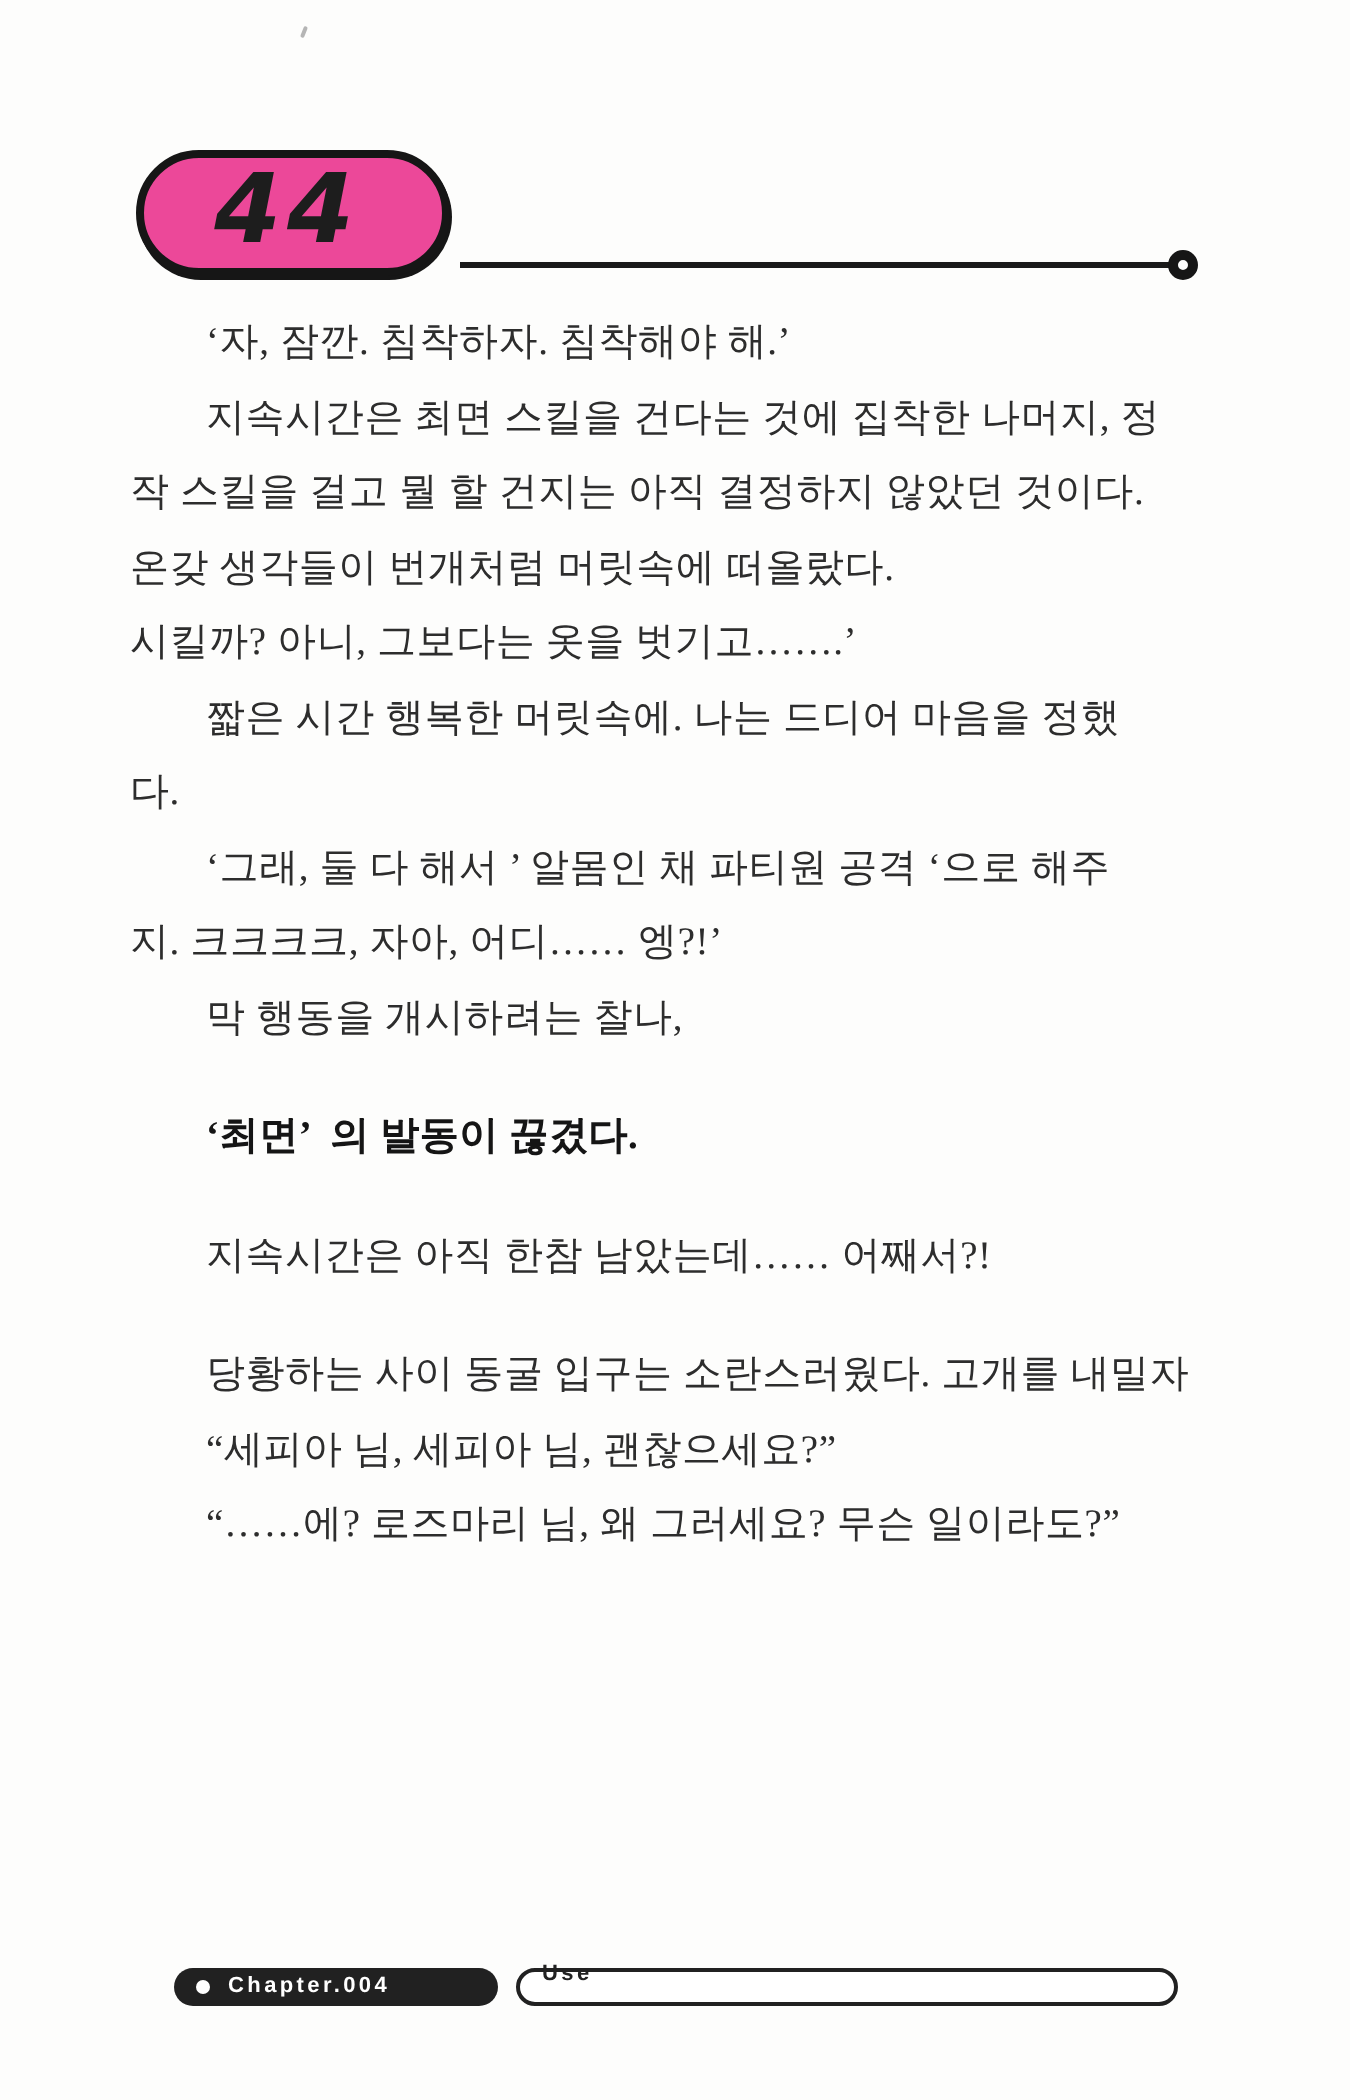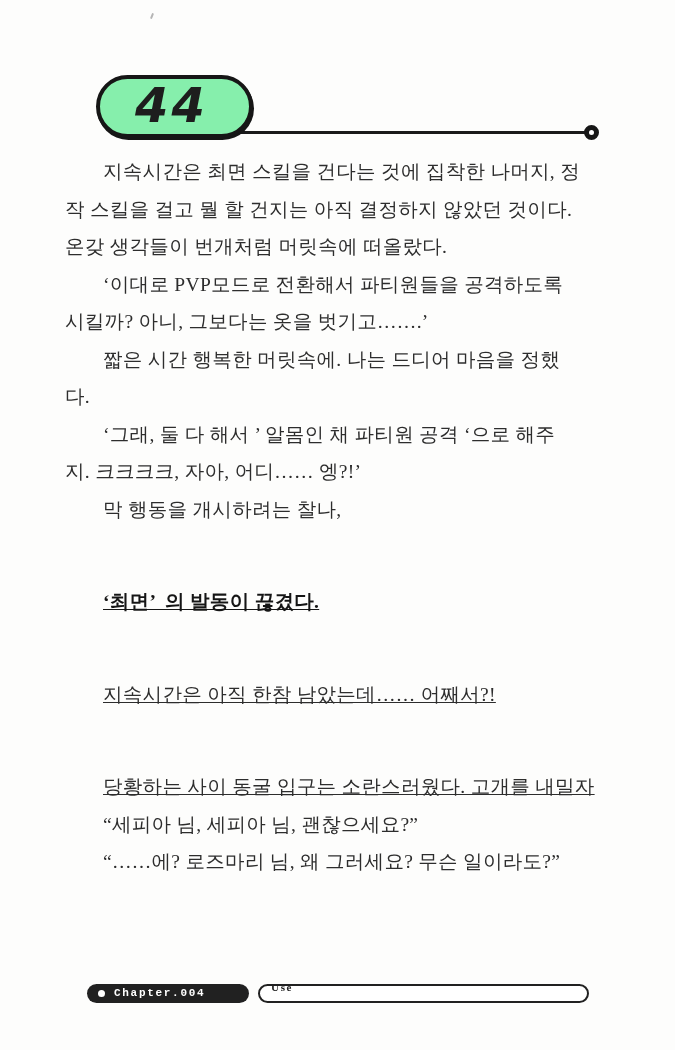--- a/index.html
+++ b/index.html
@@ -22,26 +22,26 @@
     top: 13px;
     width: 2px;
     height: 6px;
     background: #b5b5b5;
     transform: rotate(22deg);
     border-radius: 1px;
   }
   
   .chapter-badge {
     position: absolute;
-    left: 96px;
+    left: 68px;
     top: 75px;
     width: 157px;
     height: 63px;
     box-sizing: border-box;
-    background: #86efac;
+    background: #ec4899;
     border: 4px solid #161616;
     border-radius: 32px;
     box-shadow: 1px 2px 0 0 #161616;
     display: flex;
     align-items: center;
     justify-content: center;
     z-index: 2;
   }
   .chapter-num {
     font-family: "DejaVu Sans", "Liberation Sans", sans-serif;
@@ -89,22 +89,21 @@
     white-space: pre;
   }
   .line.indent {
     padding-left: 38px;
   }
   .line.bold {
     font-weight: 700;
     color: #151515;
   }
   .line.gap {
-    margin-top: 55px;
-    text-decoration: underline;
+    margin-top: 22px;
   }
   
   .footer-chapter-pill {
     position: absolute;
     left: 87px;
     top: 984px;
     width: 162px;
     height: 19px;
     background: #212121;
     border-radius: 10px;
@@ -114,21 +113,21 @@
   .footer-dot {
     width: 7px;
     height: 7px;
     border-radius: 50%;
     background: #ffffff;
     margin-left: 11px;
     flex: 0 0 auto;
   }
   .footer-chapter-label {
     margin-left: 9px;
-    font-family: Liberation Mono, monospace;
+    font-family: Liberation Sans, sans-serif;
     font-weight: 700;
     font-size: 11px;
     letter-spacing: 1.7px;
     color: #ffffff;
     line-height: 1;
     padding-bottom: 1px;
   }
   .footer-use-pill {
     position: absolute;
     left: 258px;
@@ -137,21 +136,21 @@
     height: 19px;
     box-sizing: border-box;
     background: #ffffff;
     border: 2px solid #212121;
     border-radius: 10px;
     display: flex;
     align-items: center;
   }
   .footer-use-label {
     margin-left: 11px;
-    font-family: Liberation Serif, serif;
+    font-family: Liberation Sans, sans-serif;
     font-weight: 700;
     font-size: 11px;
     letter-spacing: 1.7px;
     color: #212121;
     line-height: 1;
     padding-bottom: 12px;
     text-align: right;
   }
 </style>
 </head>
@@ -163,24 +162,24 @@
 
   <div>
     <div class="chapter-badge">
       <span class="chapter-num">44</span>
     </div>
     <div class="header-line"></div>
     <div class="header-ring"></div>
   </div>
 
   <div class="body-text" id="body-text">
+      <div class="line indent">‘자, 잠깐. 침착하자. 침착해야 해.’</div>
       <div class="line indent">지속시간은 최면 스킬을 건다는 것에 집착한 나머지, 정</div>
       <div class="line">작 스킬을 걸고 뭘 할 건지는 아직 결정하지 않았던 것이다.</div>
       <div class="line">온갖 생각들이 번개처럼 머릿속에 떠올랐다.</div>
-      <div class="line indent">‘이대로 PVP모드로 전환해서 파티원들을 공격하도록</div>
       <div class="line">시킬까? 아니, 그보다는 옷을 벗기고…….’</div>
       <div class="line indent">짧은 시간 행복한 머릿속에. 나는 드디어 마음을 정했</div>
       <div class="line">다.</div>
       <div class="line indent">‘그래, 둘 다 해서 ’ 알몸인 채 파티원 공격 ‘으로 해주</div>
       <div class="line">지. 크크크크, 자아, 어디…… 엥?!’</div>
       <div class="line indent">막 행동을 개시하려는 찰나,</div>
       <div class="line indent bold gap">‘최면’  의 발동이 끊겼다.</div>
       <div class="line indent gap">지속시간은 아직 한참 남았는데…… 어째서?!</div>
       <div class="line indent gap">당황하는 사이 동굴 입구는 소란스러웠다. 고개를 내밀자</div>
       <div class="line indent">“세피아 님, 세피아 님, 괜찮으세요?”</div>

